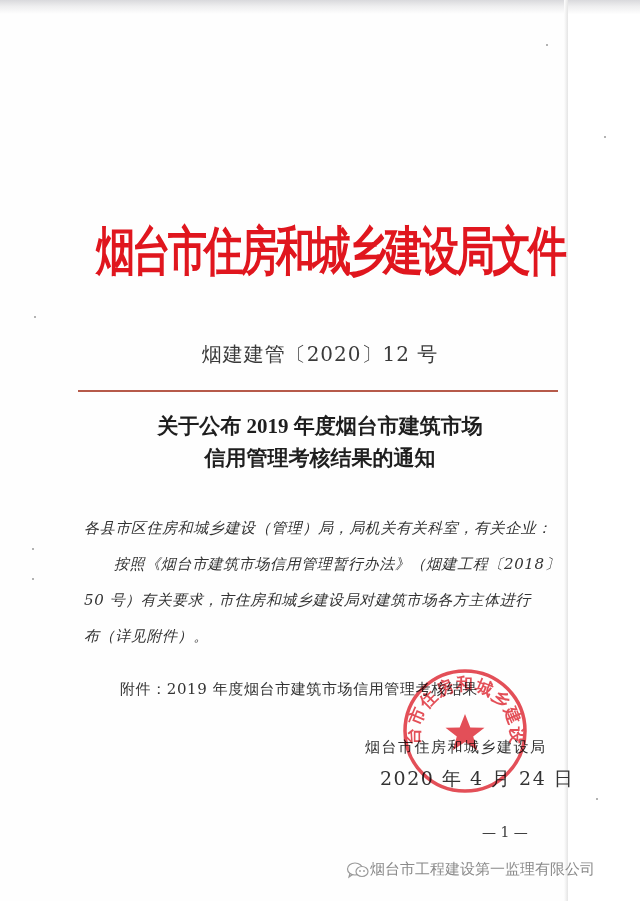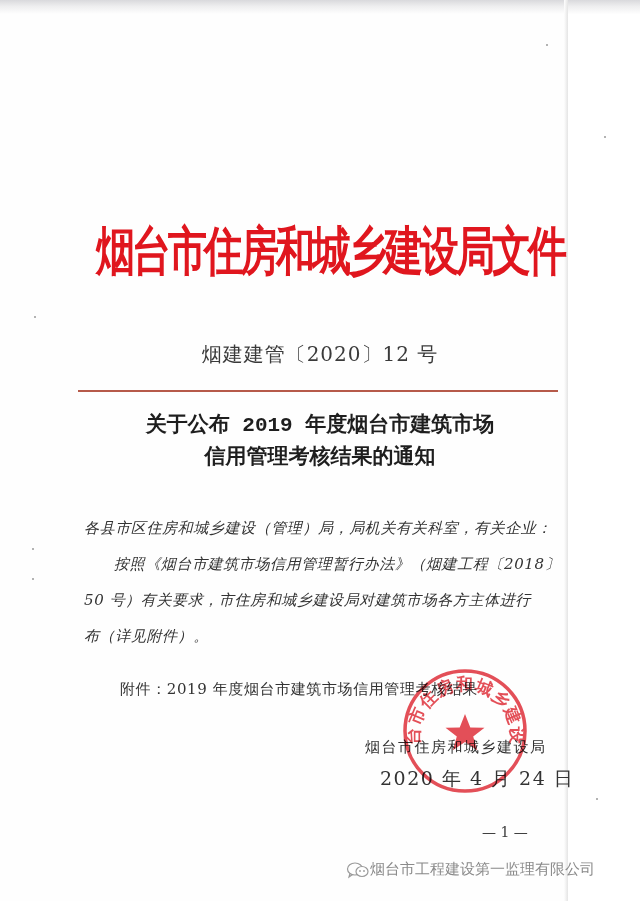--- a/index.html
+++ b/index.html
@@ -67,21 +67,21 @@
       position: absolute;
       left: 78px; top: 390px;
       width: 480px; height: 2px;
       background: #b65a4a;
     }
     .notice-title {
       position: absolute;
       left: 0; top: 410px;
       width: 640px;
       text-align: center;
-      font-family: Liberation Mono, monospace;
+      font-family: Liberation Serif, serif;
       font-weight: bold;
       font-size: 21px;
       line-height: 32px;
       color: #1e1e1e;
     }
     .body-text {
       position: absolute;
       left: 76px; top: 506px;
       width: 490px;
       font-size: 15px;

